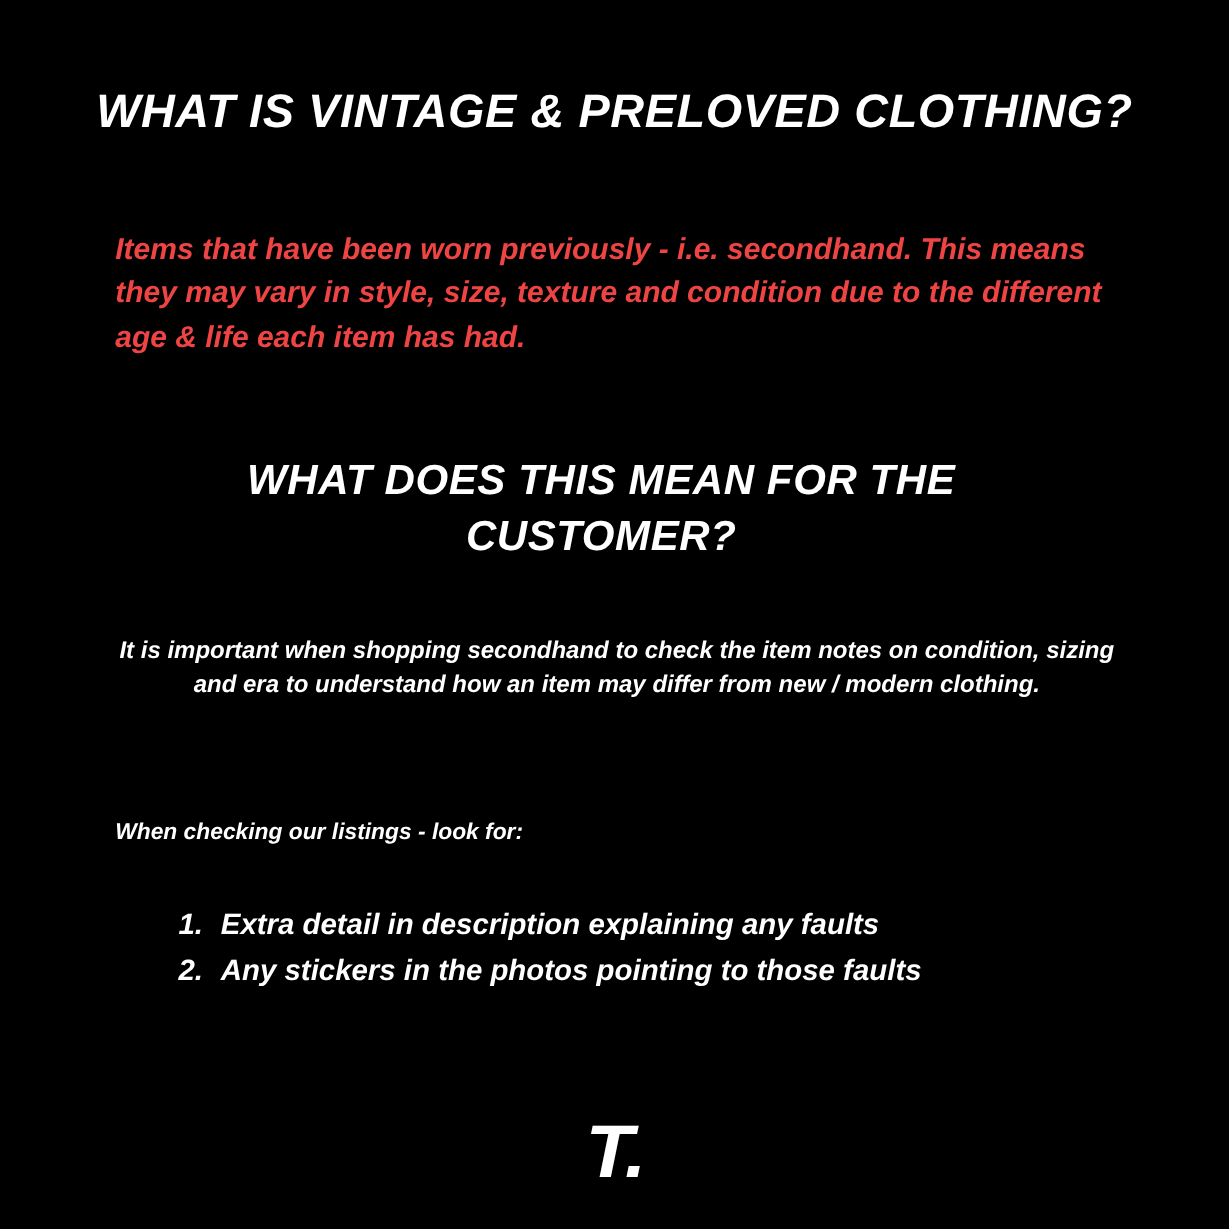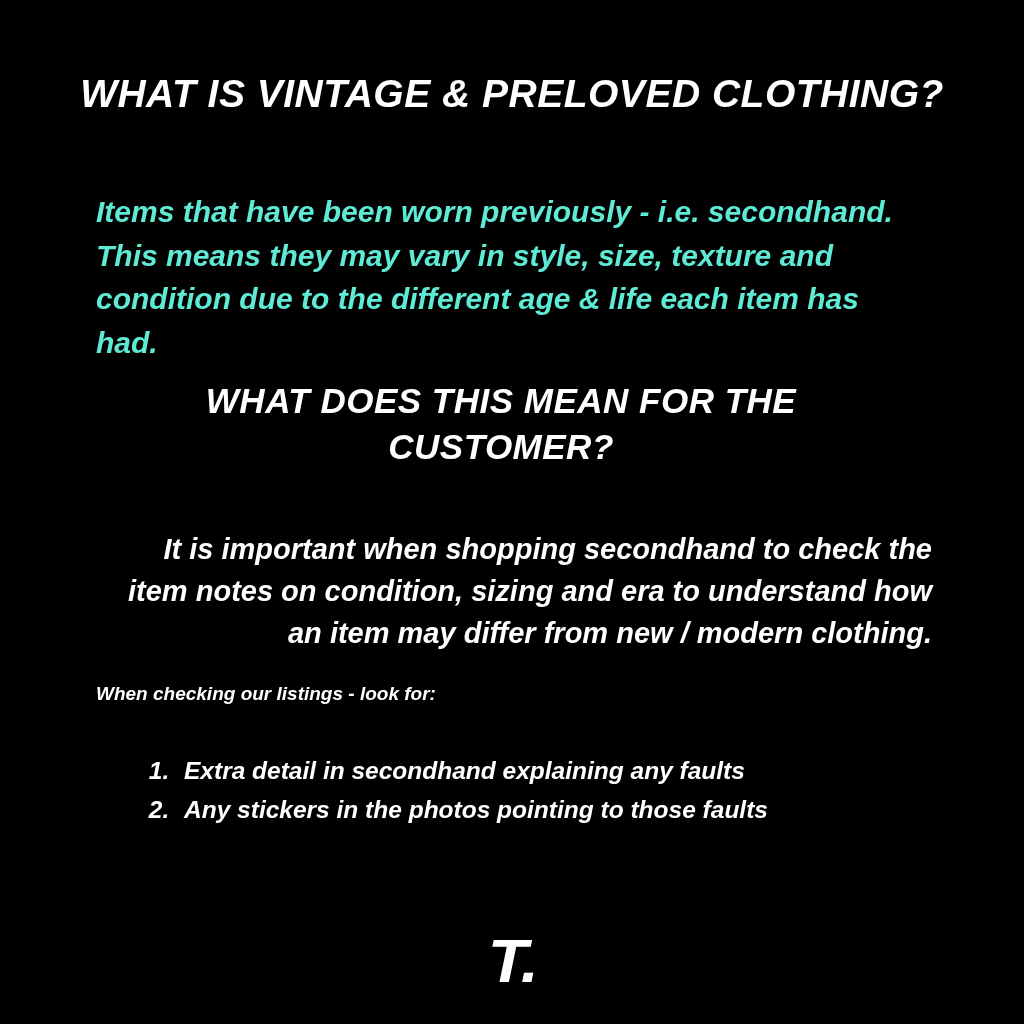--- a/index.html
+++ b/index.html
@@ -32,51 +32,51 @@
     font-style: italic;
     letter-spacing: 0.5px;
     line-height: 1.15;
     color: #ffffff;
   }
   .para-1 {
     position: absolute;
     top: 190px;
     left: 96px;
     width: 832px;
-    font-size: 30px;
+    font-size: 25px;
     font-weight: bold;
     font-style: italic;
     line-height: 1.45;
-    color: #5eead4;
+    color: #ef4444;
     text-align: left;
   }
   .heading-2 {
     position: absolute;
     top: 378px;
     left: 129px;
     width: 744px;
     text-align: center;
     font-size: 35px;
     font-weight: bold;
     font-style: italic;
     letter-spacing: 0.5px;
     line-height: 1.3;
     color: #ffffff;
   }
   .para-2 {
     position: absolute;
     top: 528px;
     left: 96px;
     width: 836px;
-    font-size: 29px;
+    font-size: 20px;
     font-weight: bold;
     font-style: italic;
     line-height: 1.45;
     color: #ffffff;
-    text-align: right;
+    text-align: center;
   }
   .para-3 {
     position: absolute;
     top: 680px;
     left: 96px;
     width: 836px;
     font-size: 19px;
     font-weight: bold;
     font-style: italic;
     line-height: 1.45;
@@ -127,21 +127,21 @@
 
   <div class="para-1">Items that have been worn previously - i.e. secondhand. This means they may vary in style, size, texture and condition due to the different age &amp; life each item has had.</div>
 
   <div class="heading-2">WHAT DOES THIS MEAN FOR THE CUSTOMER?</div>
 
   <div class="para-2">It is important when shopping secondhand to check the item notes on condition, sizing and era to understand how an item may differ from new / modern clothing.</div>
 
   <div class="para-3">When checking our listings - look for:</div>
 
   <ol class="list">
-    <li>Extra detail in secondhand explaining any faults</li>
+    <li>Extra detail in description explaining any faults</li>
     <li>Any stickers in the photos pointing to those faults</li>
   </ol>
 
   <div class="logo">
     <span class="logo-mark">T.</span>
   </div>
 
 </div>
 
 </body></html>

